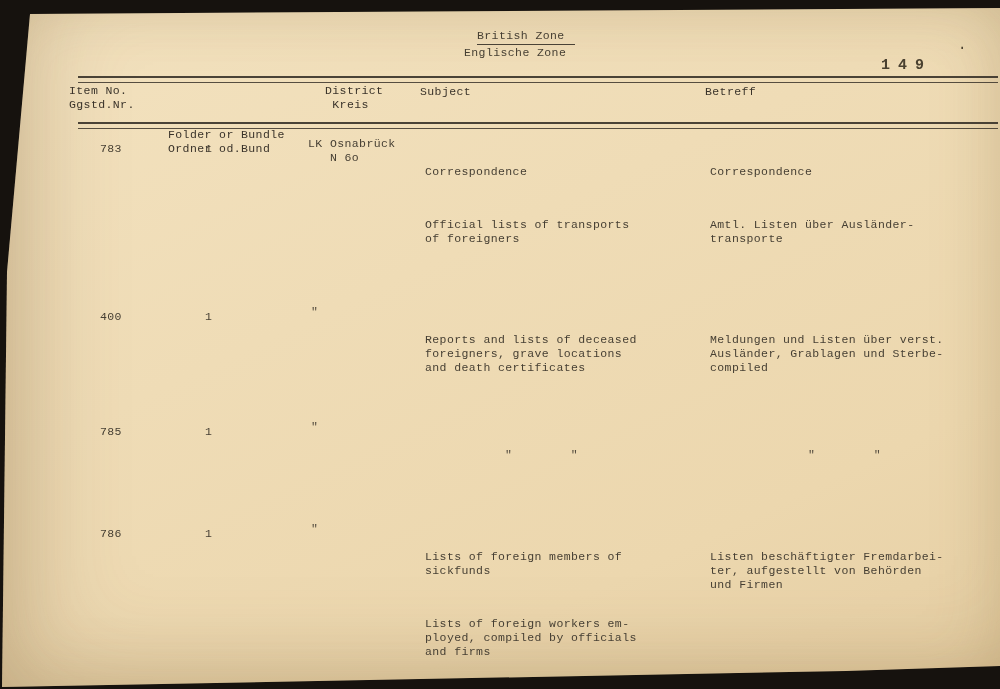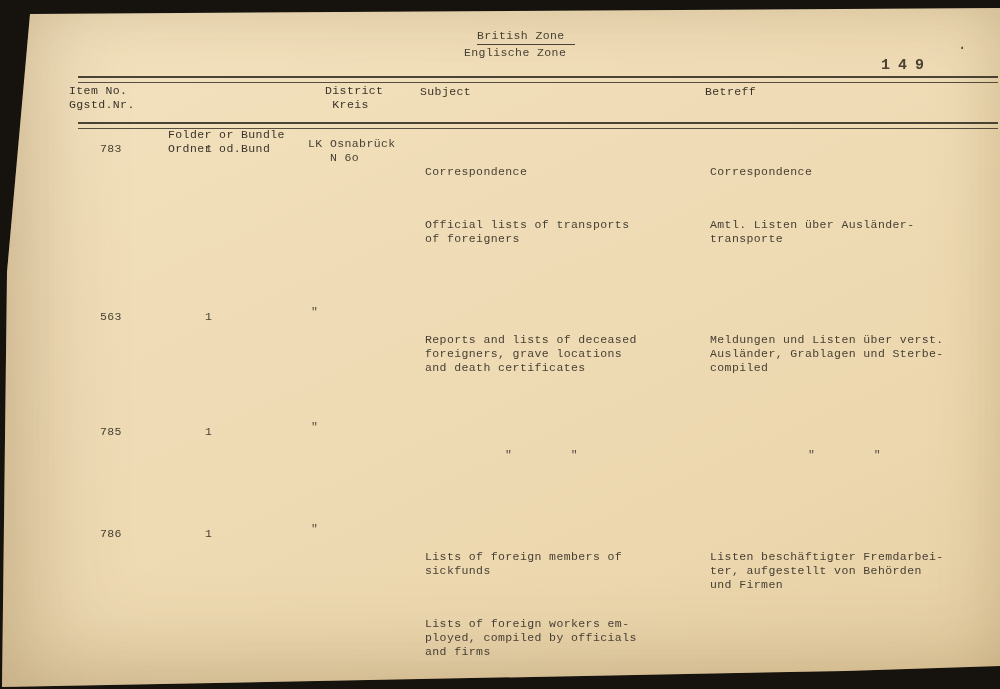--- a/index.html
+++ b/index.html
@@ -98,21 +98,21 @@
 of foreigners</div>
       </div>
       <div class="cell c-betreff">
         <div class="para">Correspondence</div>
         <div class="para">Amtl. Listen über Ausländer-
 transporte</div>
       </div>
     </div>
 
     <div class="row mt-r1">
-      <div class="cell c-item">563</div>
+      <div class="cell c-item">400</div>
       <div class="cell c-folder">1</div>
       <div class="cell c-district is-ditto">"</div>
       <div class="cell c-subject">
         <div class="para">Reports and lists of deceased
 foreigners, grave locations
 and death certificates</div>
       </div>
       <div class="cell c-betreff">
         <div class="para">Meldungen und Listen über verst.
 Ausländer, Grablagen und Sterbe-

